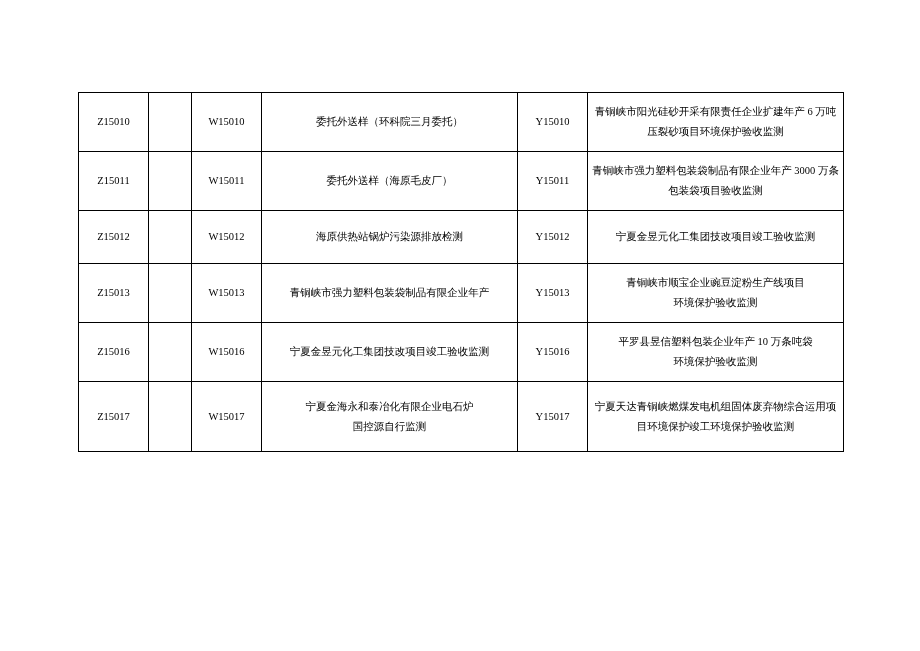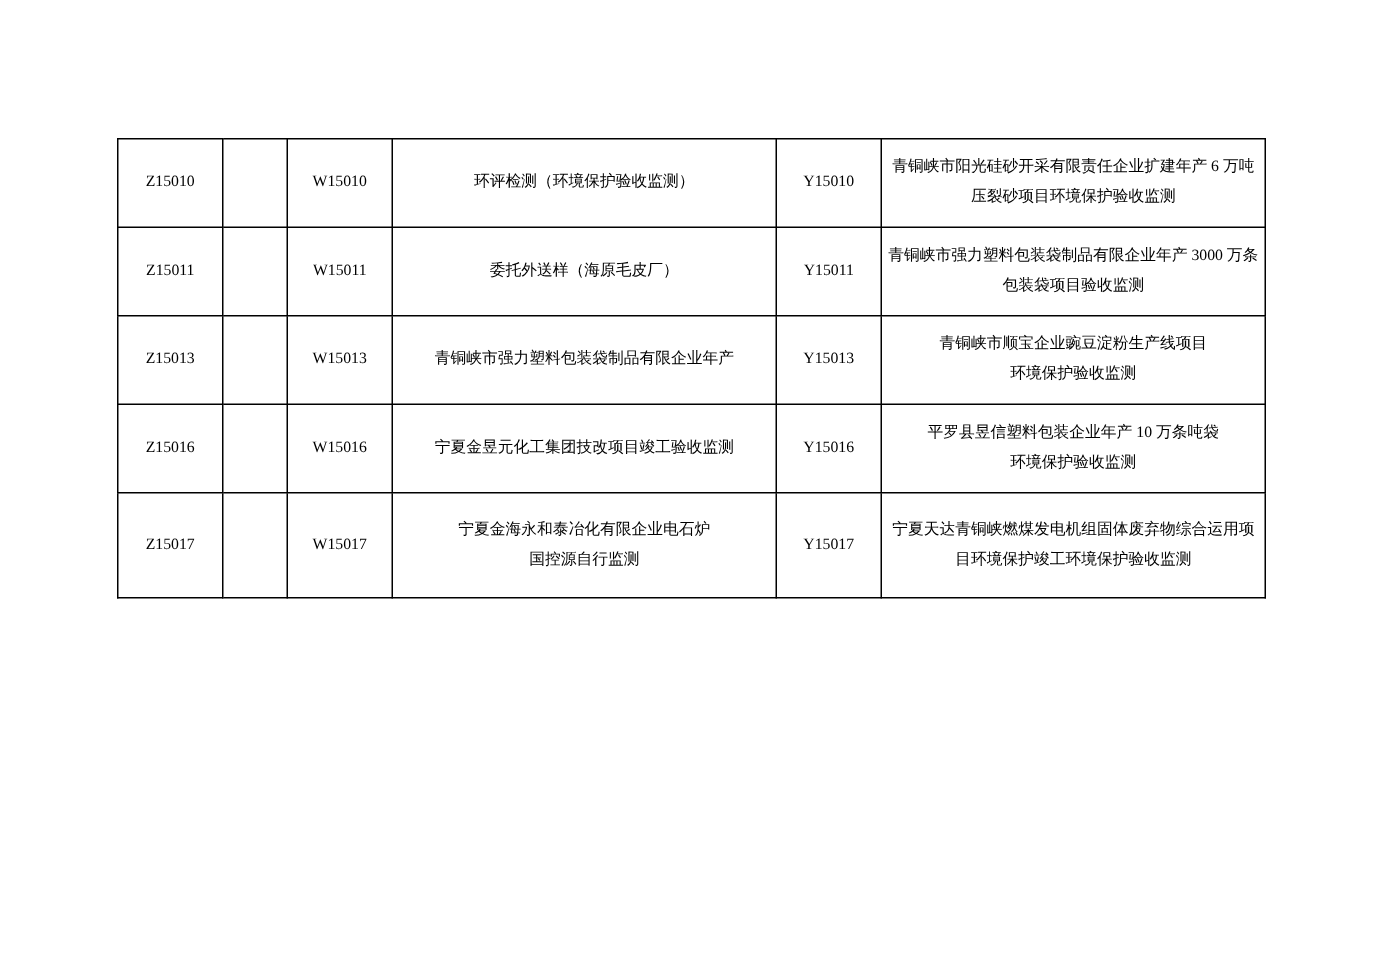--- a/index.html
+++ b/index.html
@@ -52,31 +52,39 @@
         <col class="c2">
         <col class="c3">
         <col class="c4">
         <col class="c5">
     </colgroup>
     <tbody id="tbody">
         <tr class="h-md">
           <td>Z15010</td>
           <td></td>
           <td>W15010</td>
-          <td>环评检测（环境保护验收监测）</td>
+          <td>委托外送样（环科院三月委托）</td>
           <td>Y15010</td>
           <td>青铜峡市阳光硅砂开采有限责任企业扩建年产 6 万吨压裂砂项目环境保护验收监测</td>
         </tr>
         <tr class="h-md">
           <td>Z15011</td>
           <td></td>
           <td>W15011</td>
           <td>委托外送样（海原毛皮厂）</td>
           <td>Y15011</td>
           <td>青铜峡市强力塑料包装袋制品有限企业年产 3000 万条包装袋项目验收监测</td>
+        </tr>
+        <tr class="h-sm">
+          <td>Z15012</td>
+          <td></td>
+          <td>W15012</td>
+          <td>海原供热站锅炉污染源排放检测</td>
+          <td>Y15012</td>
+          <td>宁夏金昱元化工集团技改项目竣工验收监测</td>
         </tr>
         <tr class="h-md">
           <td>Z15013</td>
           <td></td>
           <td>W15013</td>
           <td>青铜峡市强力塑料包装袋制品有限企业年产</td>
           <td>Y15013</td>
           <td>青铜峡市顺宝企业豌豆淀粉生产线项目<br>环境保护验收监测</td>
         </tr>
         <tr class="h-md">

